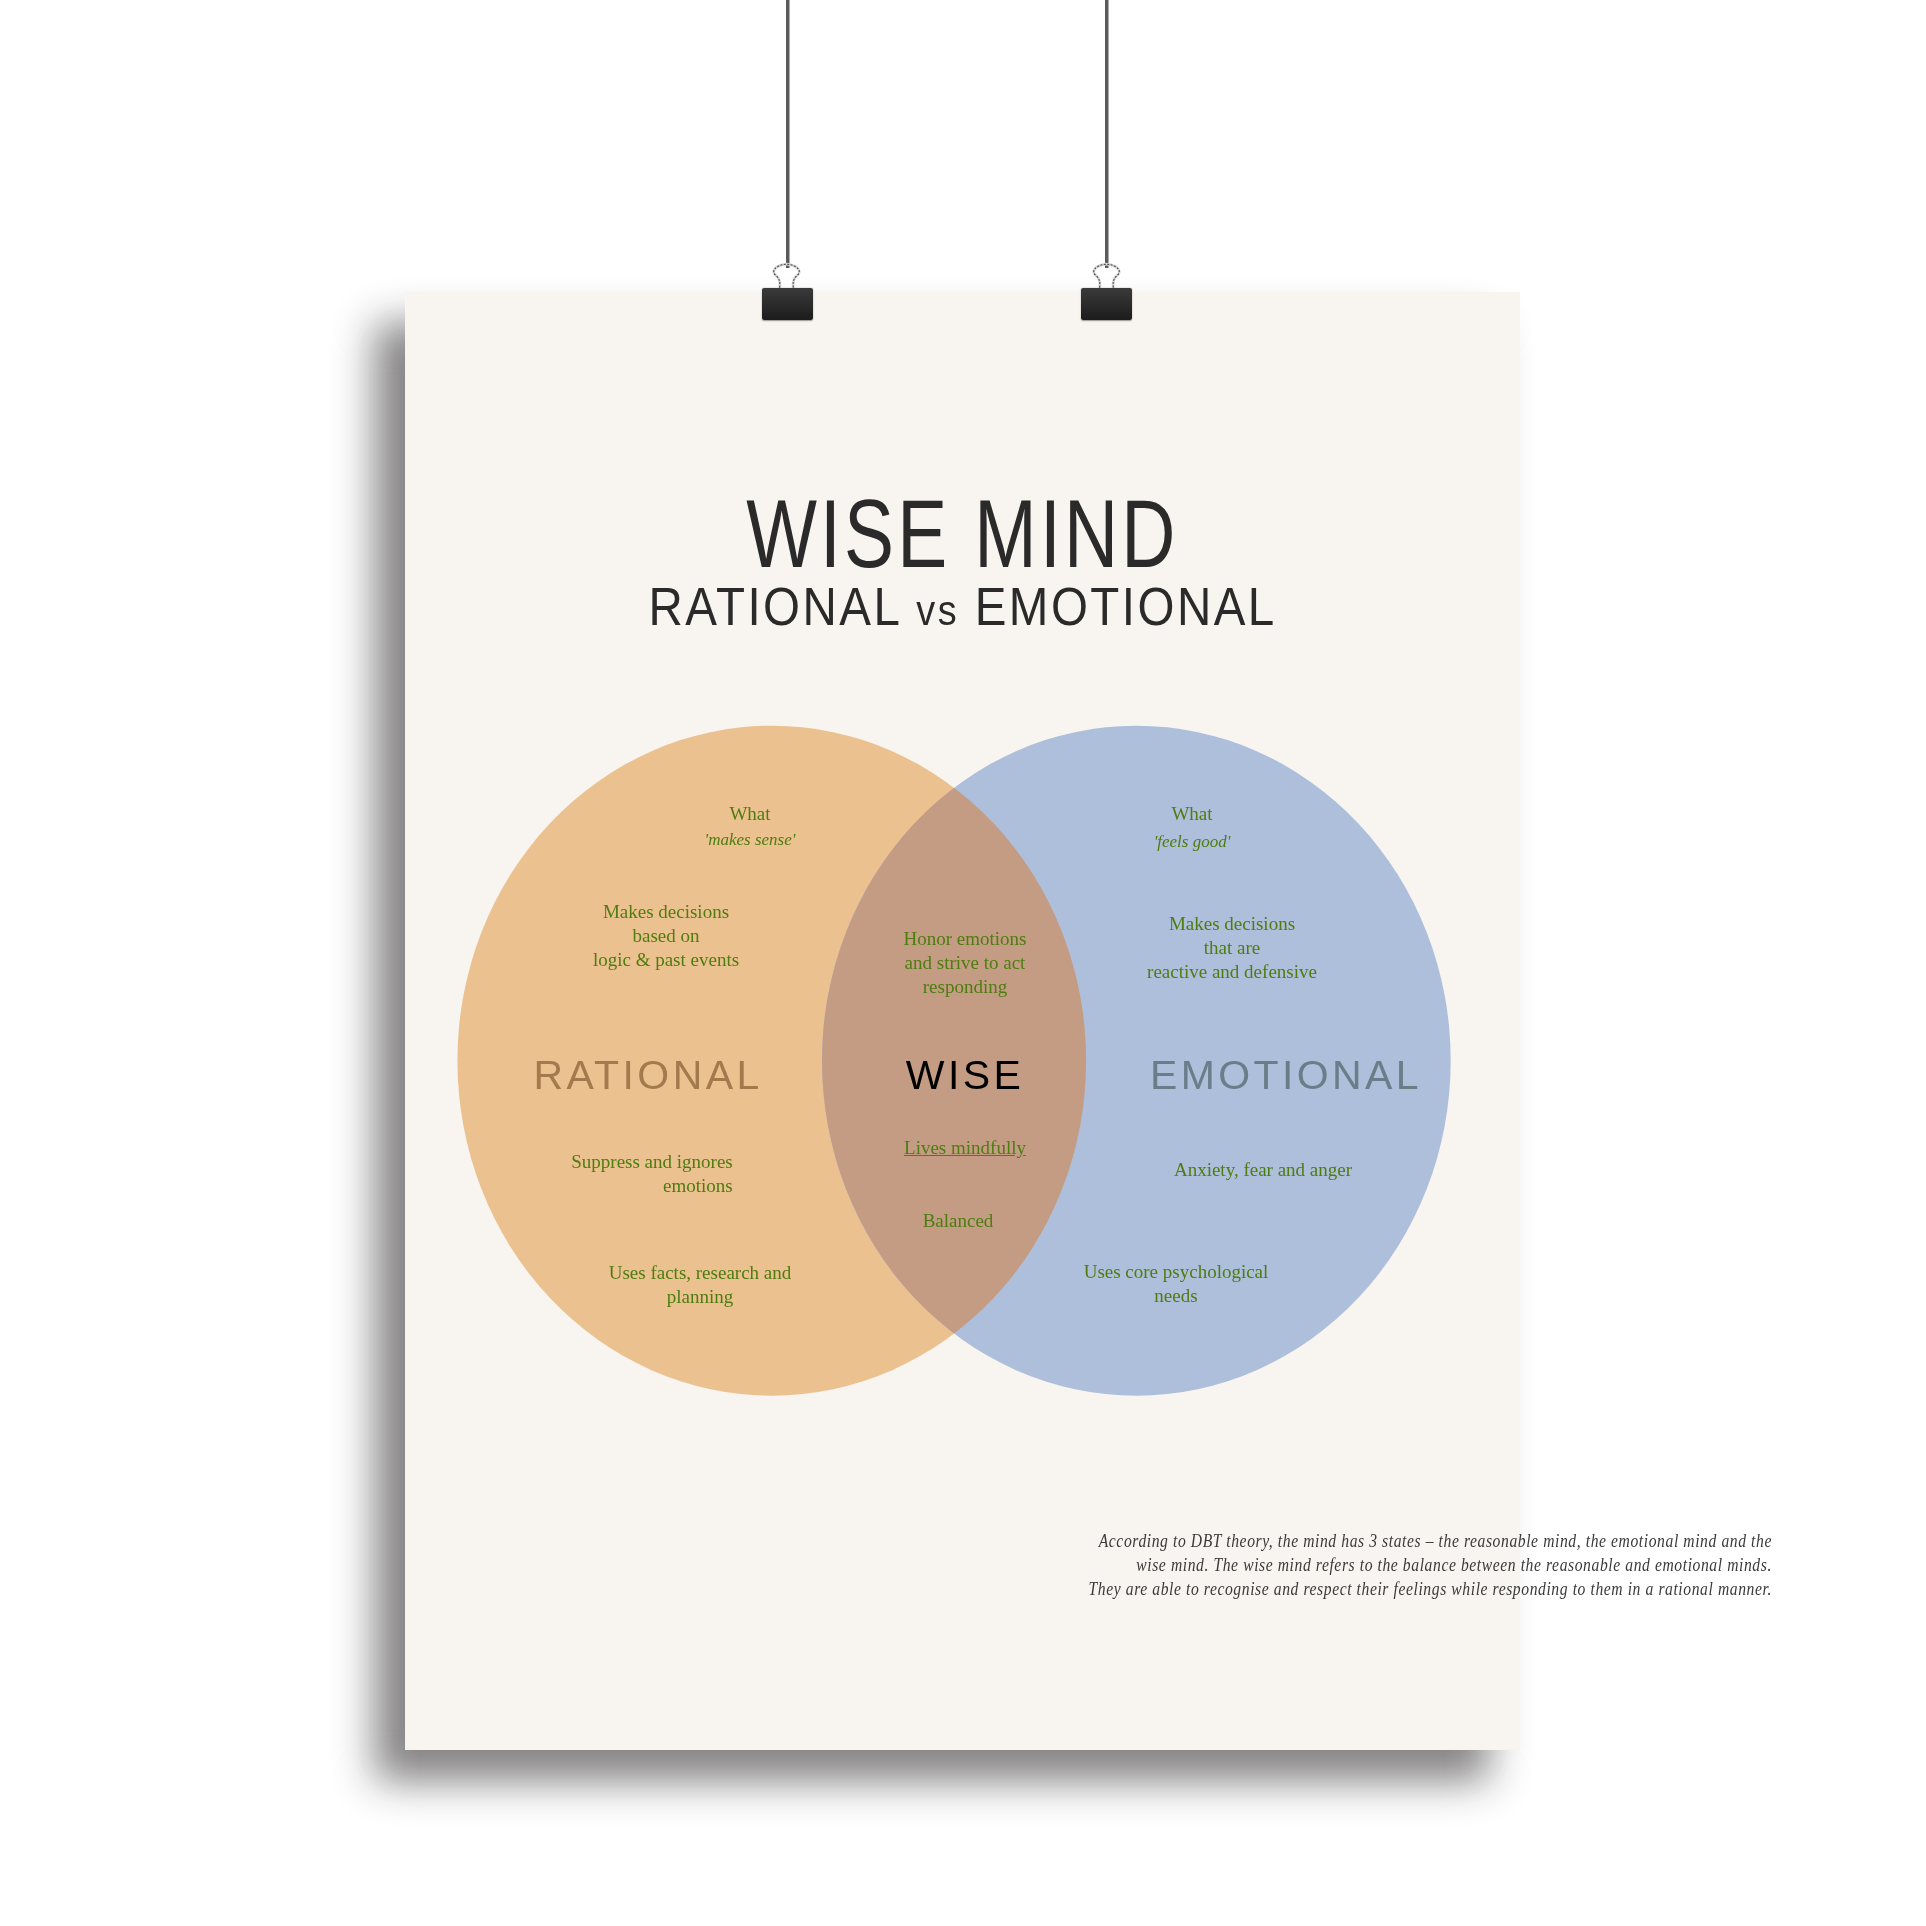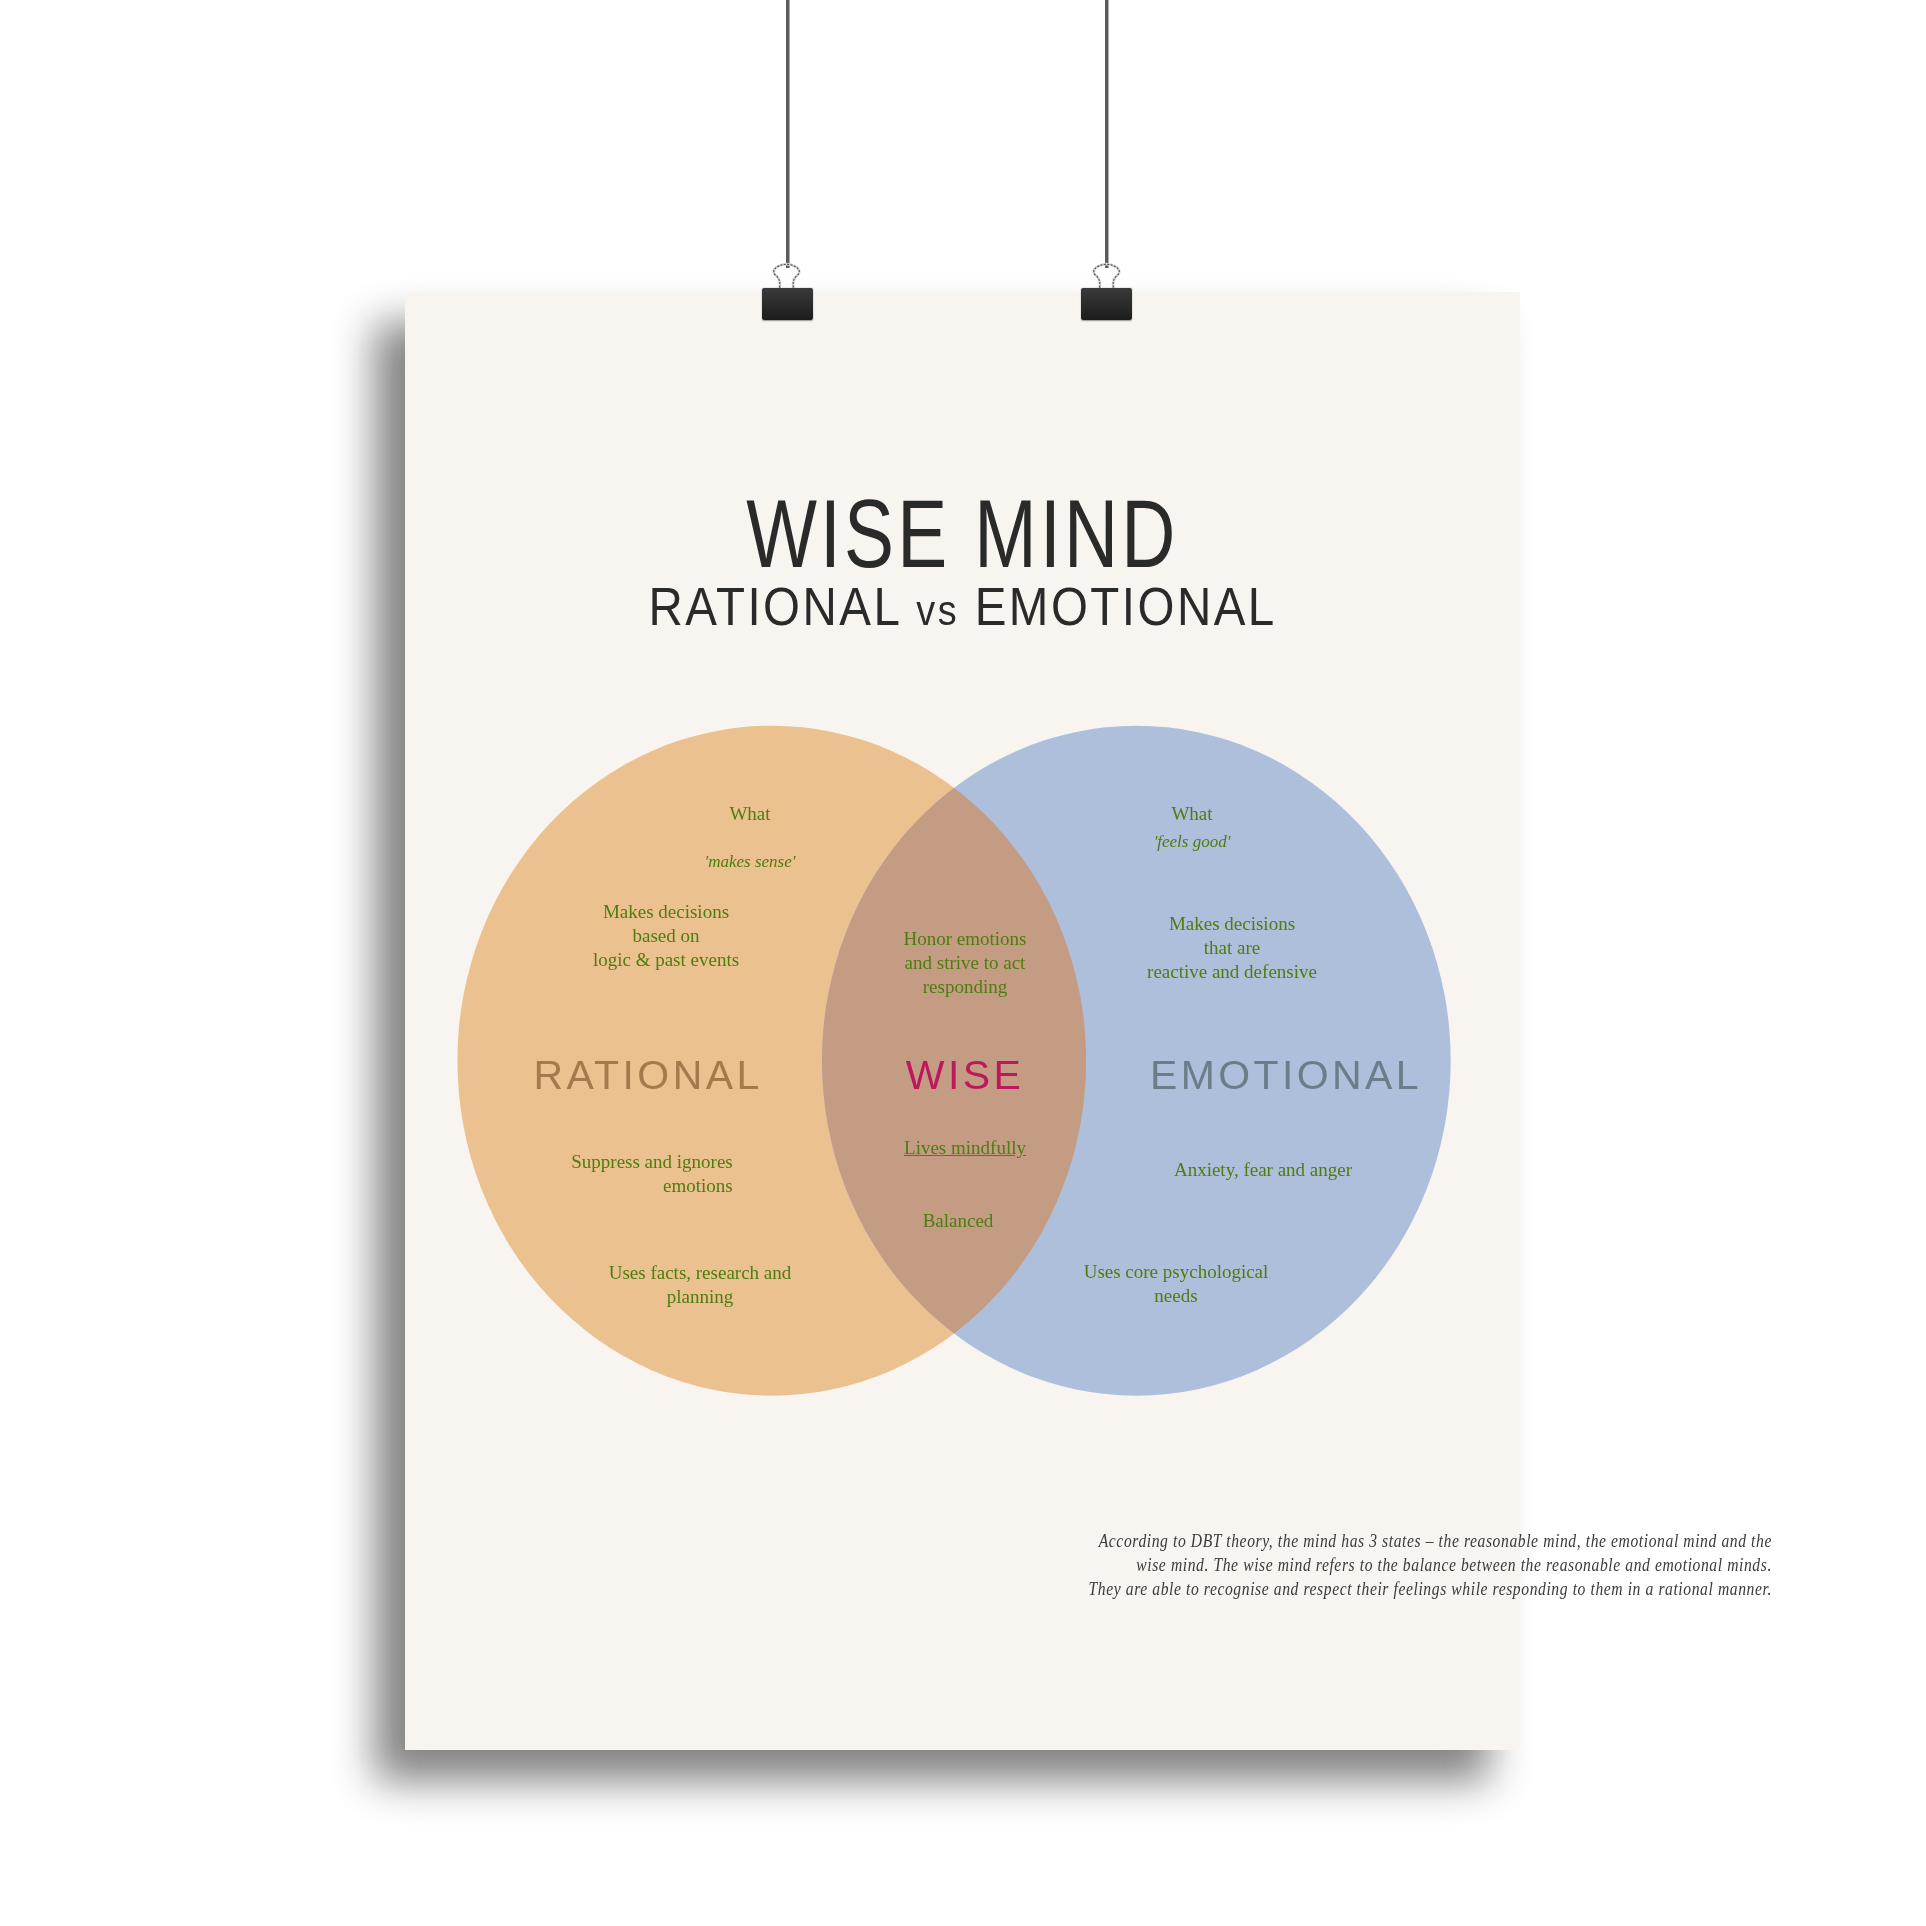--- a/index.html
+++ b/index.html
@@ -85,21 +85,21 @@
       <ellipse cx="1122" cy="1542" rx="457" ry="487"></ellipse>
     </clipPath>
   </defs>
   <ellipse cx="1122" cy="1542" rx="457" ry="487" fill="#ecc190"></ellipse>
   <ellipse cx="1652" cy="1542" rx="457" ry="487" fill="#adbfda"></ellipse>
   <ellipse cx="1652" cy="1542" rx="457" ry="487" fill="#c49c84" clip-path="url(#clipRational)"></ellipse>
 </svg>
 
 <div class="txt" style="left:750px; top:802px;">
   <div>What</div>
-  <div class="it" style="line-height:27.5px;margin-top:22px;">'makes sense'</div>
+  <div class="it" style="line-height:27.5px;">'makes sense'</div>
 </div>
 <div class="txt" style="left:666px; top:900px;">
   <div>Makes decisions</div>
   <div>based on</div>
   <div>logic &amp; past events</div>
 </div>
 <div class="label" style="left:648px; top:1075px; color:#a37a4e;">RATIONAL</div>
 <div class="txt" style="left:652px; top:1150px;text-align:right;">
   <div>Suppress and ignores</div>
   <div>emotions</div>
@@ -107,21 +107,21 @@
 <div class="txt" style="left:700px; top:1261px;">
   <div>Uses facts, research and</div>
   <div>planning</div>
 </div>
 
 <div class="txt" style="left:965px; top:927px;">
   <div>Honor emotions</div>
   <div>and strive to act</div>
   <div>responding</div>
 </div>
-<div class="label" style="left:965px; top:1075px; color:#be185d;">WISE</div>
+<div class="label" style="left:965px; top:1075px; color:#000000;">WISE</div>
 <div class="txt" style="left:965px; top:1136px;text-decoration:underline;">Lives mindfully</div>
 <div class="txt" style="left:958px; top:1209px;">Balanced</div>
 
 <div class="txt" style="left:1192px; top:802px;">
   <div>What</div>
   <div class="it" style="line-height:32px;">'feels good'</div>
 </div>
 <div class="txt" style="left:1232px; top:912px;">
   <div>Makes decisions</div>
   <div>that are</div>

